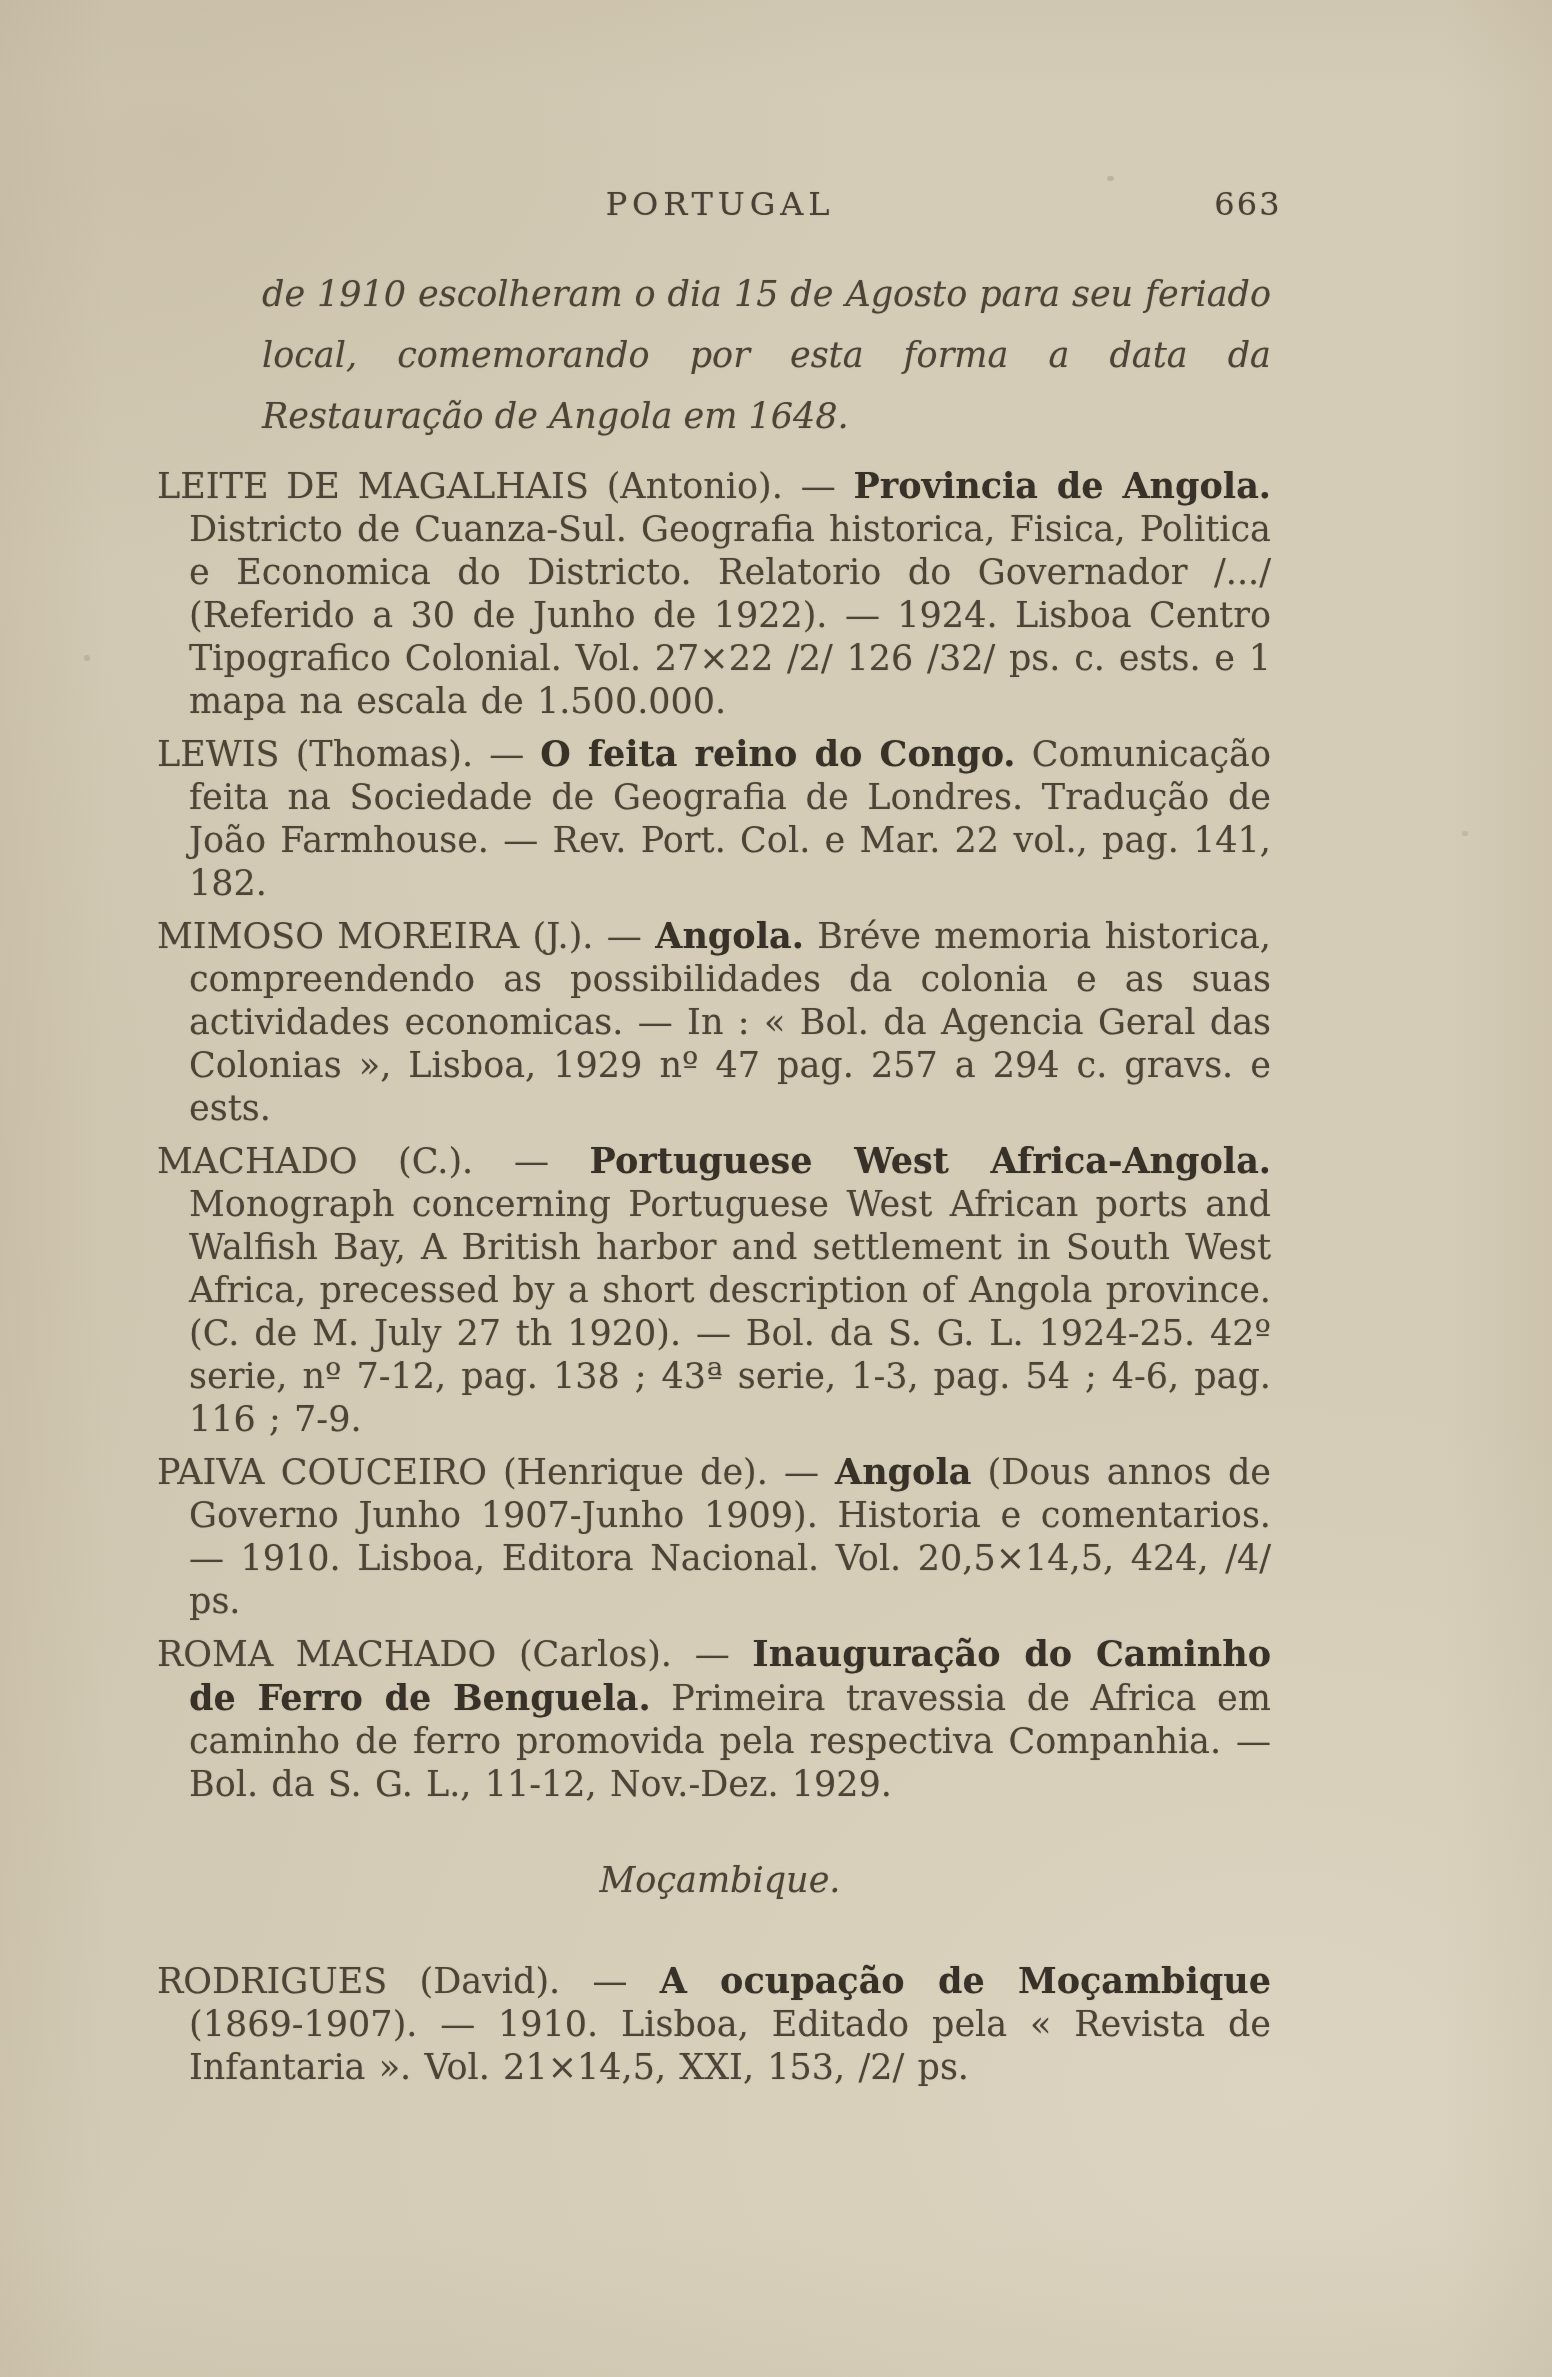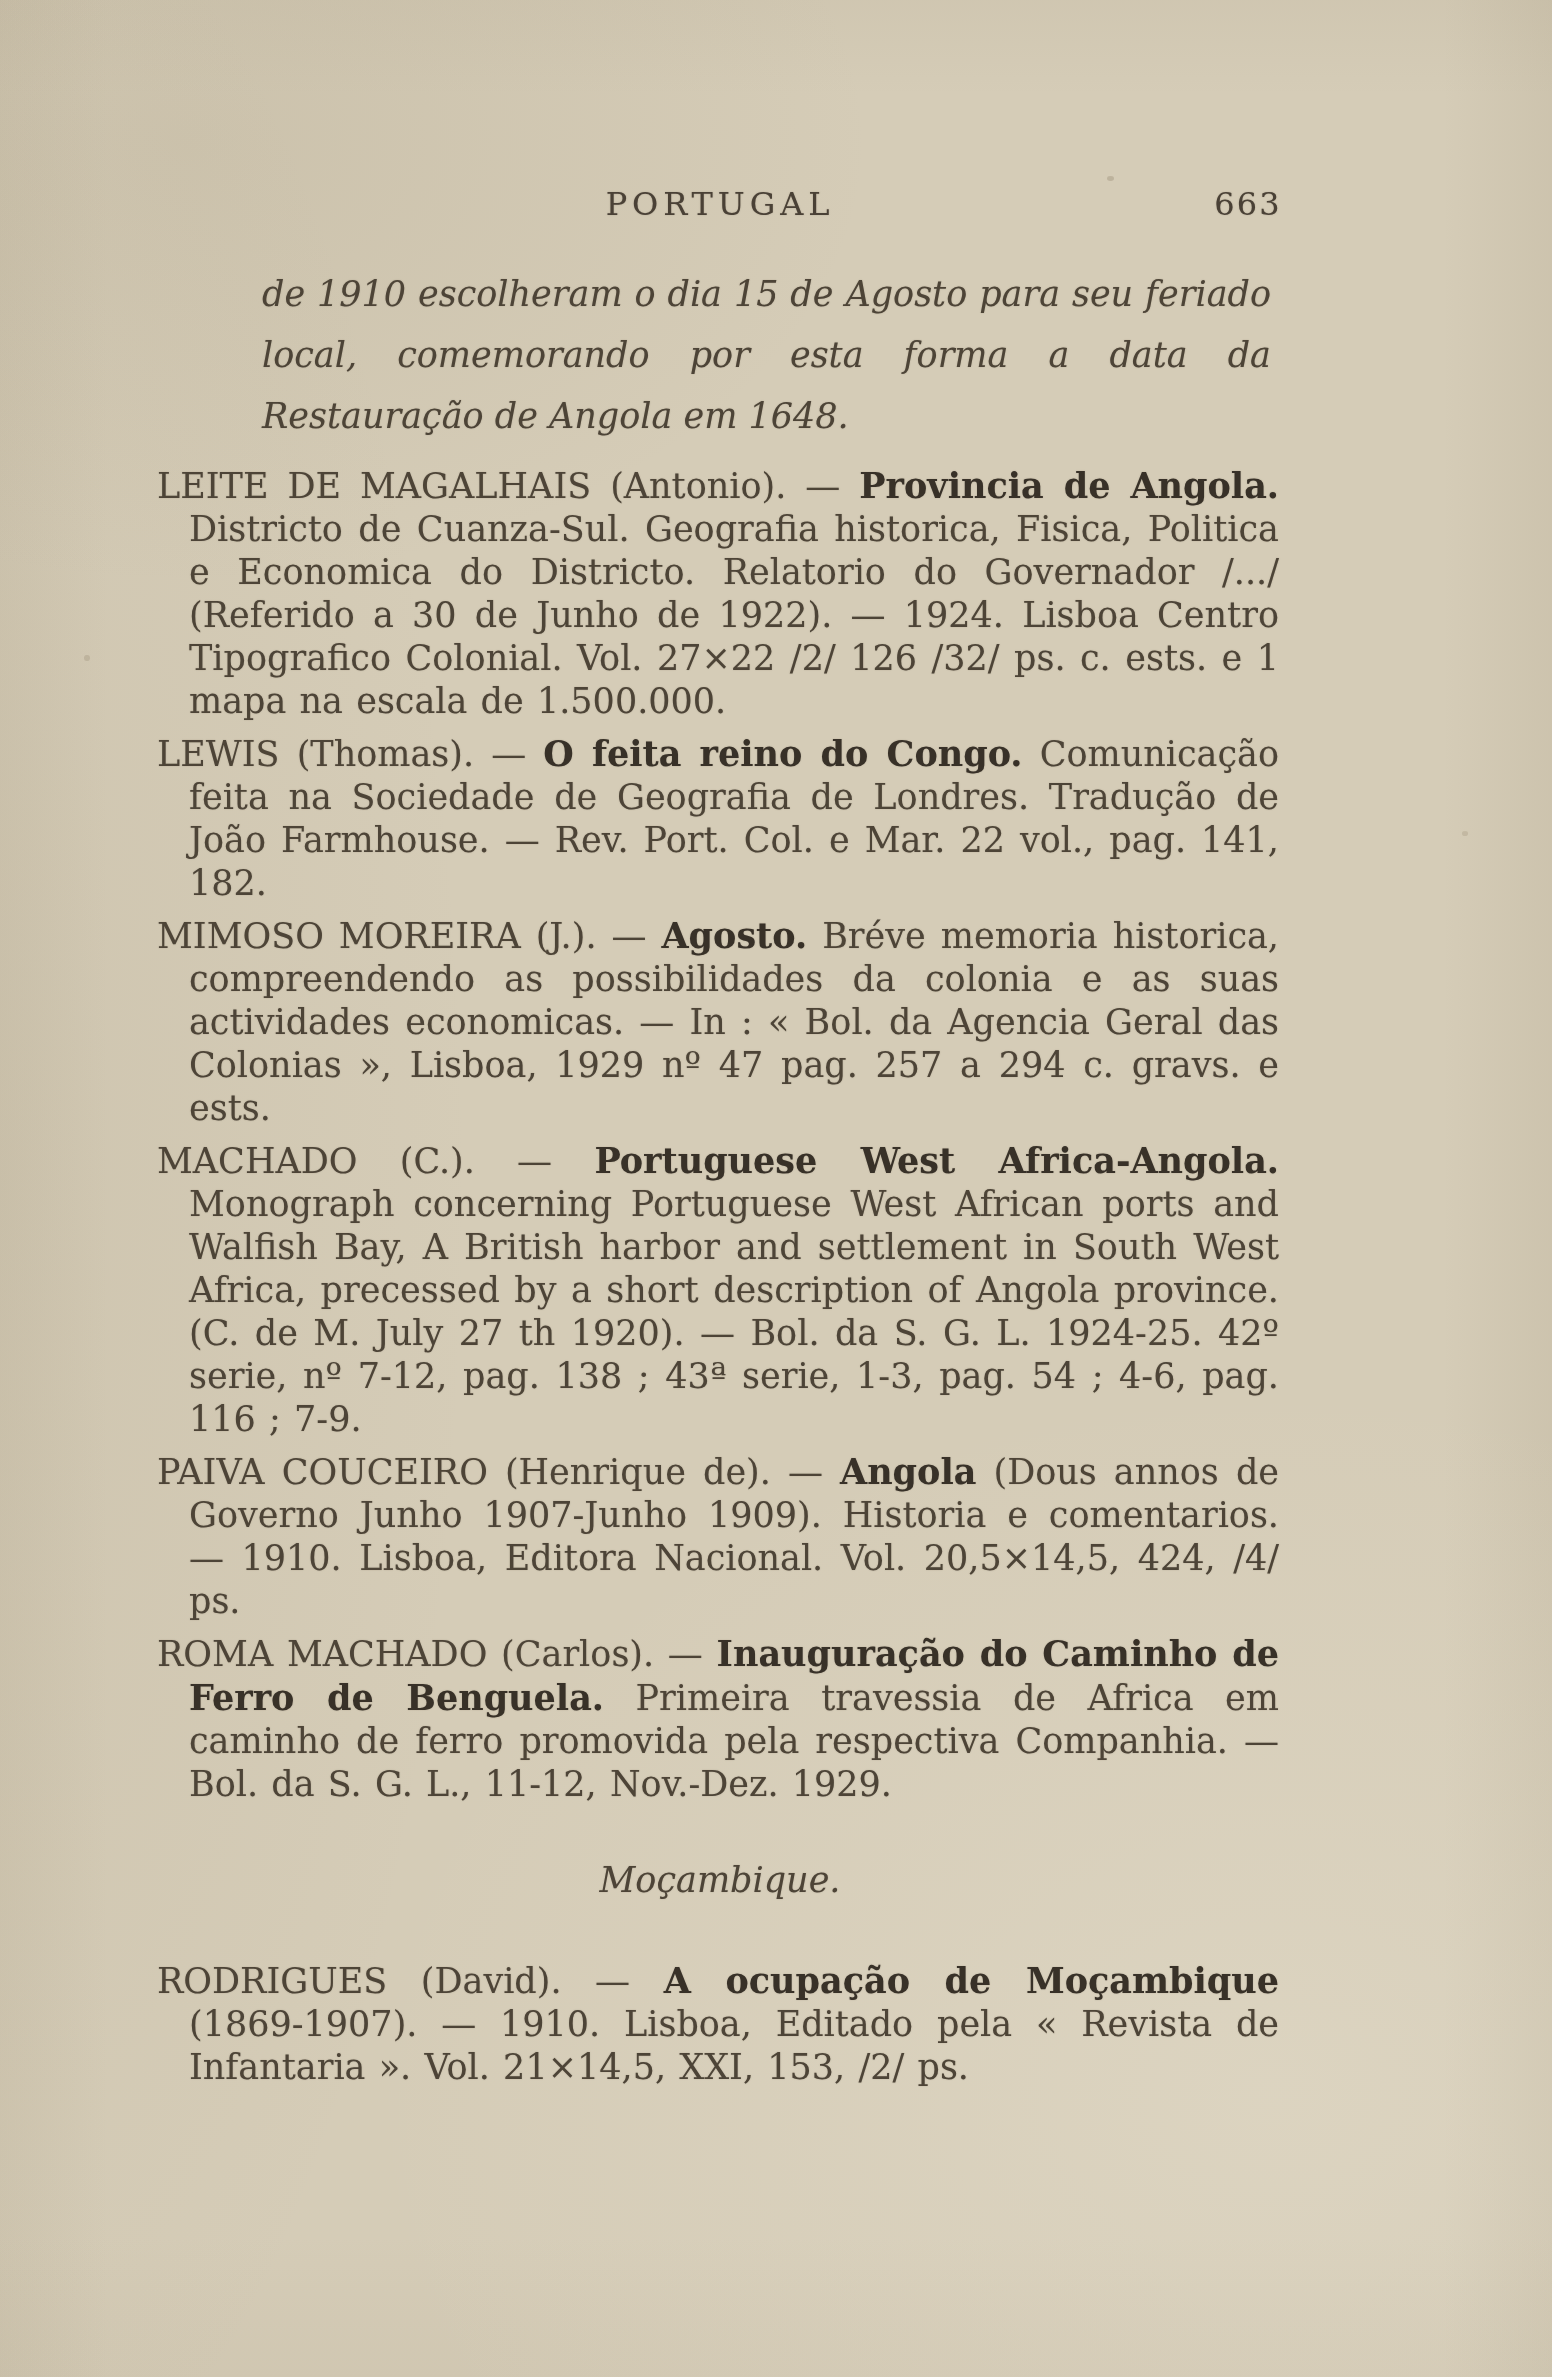--- a/index.html
+++ b/index.html
@@ -49,21 +49,21 @@
   }
   .intro {
     margin: 41px 12px 17px 105px;
     font-style: italic;
     font-size: 35px;
     line-height: 61px;
     text-align: justify;
     text-shadow: 0 0 1.4px rgba(80, 70, 55, 0.30);
   }
   .entry {
-    margin: 0 4px 9px 0;
+    margin: 0 12px 9px 0;
     font-size: 35px;
     line-height: 43px;
     text-align: justify;
     padding-left: 32px;
     text-indent: -32px;
     text-shadow: 0 0 1.4px rgba(80, 70, 55, 0.30);
     word-spacing: 2.1px;
   }
   .entry .title {
     font-weight: bold;
@@ -108,21 +108,21 @@
     <p class="intro">de 1910 escolheram o dia 15 de Agosto para seu feriado local, comemorando por esta forma a data da Restauração de Angola em 1648.</p>
 
     <section>
 
       <p class="entry"><span class="author">LEITE DE MAGALHAIS (Antonio). — </span><b class="title">Provincia de Angola.</b>
         <span class="tail">Districto de Cuanza-Sul. Geografia historica, Fisica, Politica e Economica do Districto. Relatorio do Governador /.../ (Referido a 30 de Junho de 1922). — 1924. Lisboa Centro Tipografico Colonial. Vol. 27×22 /2/ 126 /32/ ps. c. ests. e 1 mapa na escala de 1.500.000.</span></p>
 
       <p class="entry"><span class="author">LEWIS (Thomas). — </span><b class="title">O feita reino do Congo.</b>
         <span class="tail">Comunicação feita na Sociedade de Geografia de Londres. Tradução de João Farmhouse. — Rev. Port. Col. e Mar. 22 vol., pag. 141, 182.</span></p>
 
-      <p class="entry"><span class="author">MIMOSO MOREIRA (J.). — </span><b class="title">Agosto.</b>
+      <p class="entry"><span class="author">MIMOSO MOREIRA (J.). — </span><b class="title">Angola.</b>
         <span class="tail">Bréve memoria historica, compreendendo as possibilidades da colonia e as suas actividades economicas. — In : « Bol. da Agencia Geral das Colonias », Lisboa, 1929 nº 47 pag. 257 a 294 c. gravs. e ests.</span></p>
 
       <p class="entry"><span class="author">MACHADO (C.). — </span><b class="title">Portuguese West Africa-Angola.</b>
         <span class="tail">Monograph concerning Portuguese West African ports and Walfish Bay, A British harbor and settlement in South West Africa, precessed by a short description of Angola province. (C. de M. July 27 th 1920). — Bol. da S. G. L. 1924-25. 42º serie, nº 7-12, pag. 138 ; 43ª serie, 1-3, pag. 54 ; 4-6, pag. 116 ; 7-9.</span></p>
 
       <p class="entry"><span class="author">PAIVA COUCEIRO (Henrique de). — </span><b class="title">Angola</b>
         <span class="tail">(Dous annos de Governo Junho 1907-Junho 1909). Historia e comentarios. — 1910. Lisboa, Editora Nacional. Vol. 20,5×14,5, 424, /4/ ps.</span></p>
 
       <p class="entry"><span class="author">ROMA MACHADO (Carlos). — </span><b class="title">Inauguração do Caminho de Ferro de Benguela.</b>
         <span class="tail">Primeira travessia de Africa em caminho de ferro promovida pela respectiva Companhia. — Bol. da S. G. L., 11-12, Nov.-Dez. 1929.</span></p>

